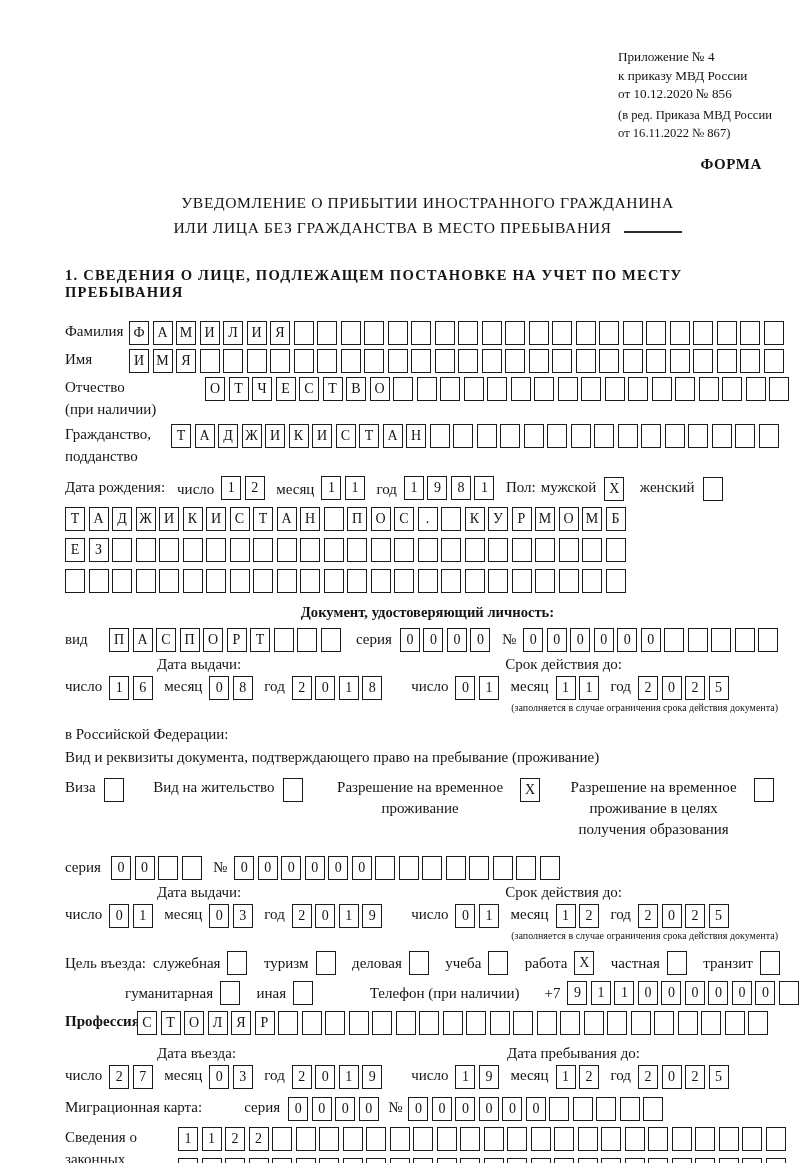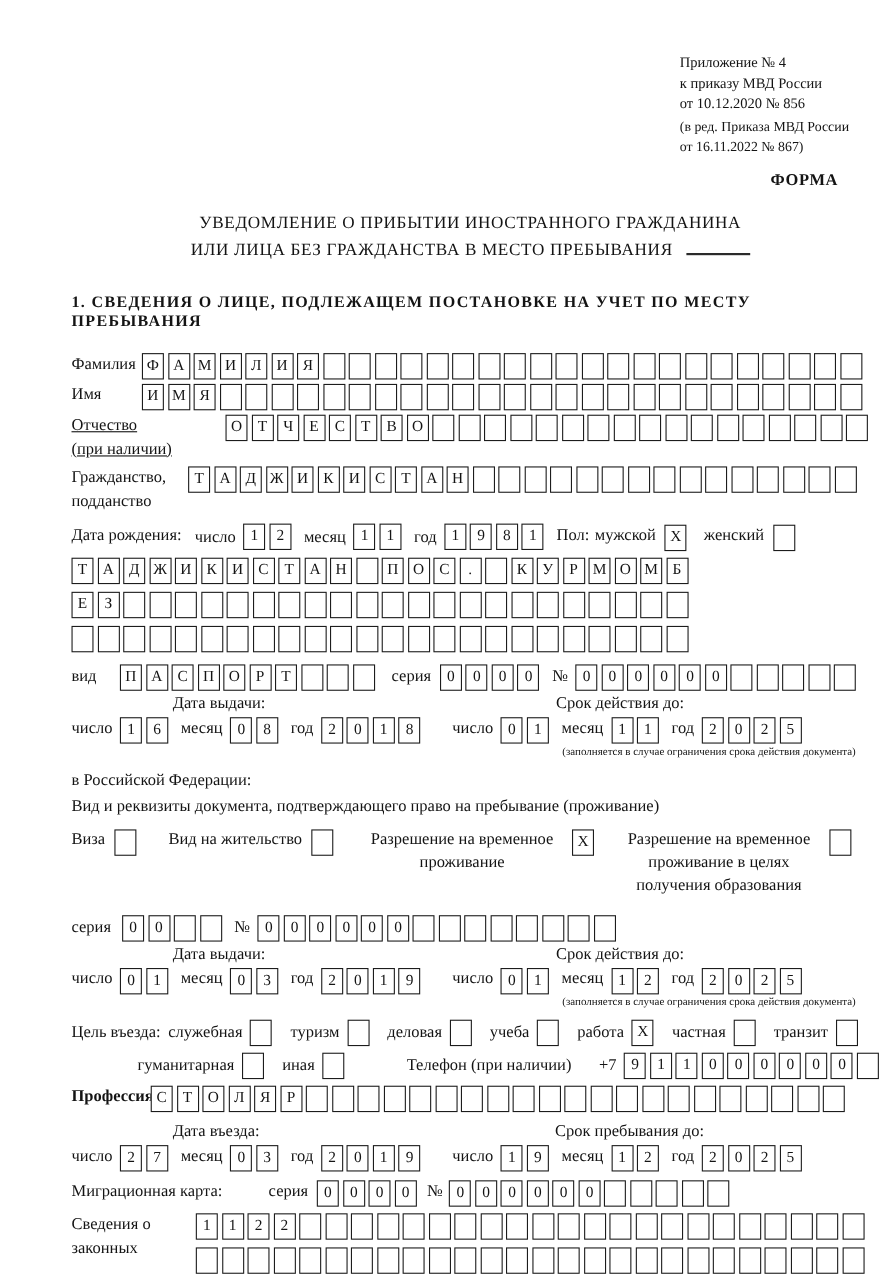--- a/index.html
+++ b/index.html
@@ -29,21 +29,21 @@
   .cell{
     box-sizing:border-box;flex:none;
     width:20px;height:24px;
     border:1.7px solid #1c1c1c;
     margin-right:3.5px;
     display:flex;align-items:center;justify-content:center;
     font-size:14px;background:#fff;
   }
   .cellrows .cells{margin-bottom:7px;}
   .w-surname{width:64px;}
-  .w-patronymic{width:140px;text-decoration:underline;}
+  .w-patronymic{width:140px;}
   .w-citizenship{width:106px;}
   .w-birthplace{width:144px;}
   .w-profession{width:72px;font-weight:bold;}
   .w-representatives{width:113px;}
   .dlbl{font-size:15px;flex:none;margin:2px 7px 0 0;}
   .g8{margin-left:8px;} .g12{margin-left:12px;} .g18{margin-left:18px;} .g40{margin-left:40px;}
   .doc-heading{text-align:center;font-weight:bold;font-size:14.6px;margin:3px 0 7px 0;}
   .two-col-heads{display:flex;font-size:15px;margin:2px 0 3px 0;gap:44px;}
   .two-col-heads .h1{margin-left:92px;}
   .two-col-heads .h2{margin-left:auto;margin-right:168px;}
@@ -327,20 +327,21 @@
           <span class="cell"></span>
           <span class="cell"></span>
           <span class="cell"></span>
           <span class="cell"></span>
           <span class="cell"></span>
           <span class="cell"></span>
         </span>
     </span>
   </div>
 
+  <div class="doc-heading">Документ, удостоверяющий личность:</div>
 
   <div class="frow" style="align-items:center;">
     <span class="lbl" style="width:44px;">вид</span>
     <span class="cells">
         <span class="cell">П</span>
         <span class="cell">А</span>
         <span class="cell">С</span>
         <span class="cell">П</span>
         <span class="cell">О</span>
         <span class="cell">Р</span>
@@ -602,21 +603,21 @@
         <span class="cell"></span>
         <span class="cell"></span>
         <span class="cell"></span>
         <span class="cell"></span>
         <span class="cell"></span>
       </span>
   </div>
 
   <div class="two-col-heads" style="margin-top:10px;">
     <span class="h1">Дата въезда:</span>
-    <span class="h2" style="margin-right:150px;">Срок пребывания до:</span>
+    <span class="h2" style="margin-right:150px;">Дата пребывания до:</span>
   </div>
   <div class="dates-row">
     <span class="dlbl">число</span>
     <span class="cells">
         <span class="cell">2</span>
         <span class="cell">7</span>
       </span>
     <span class="dlbl g8">месяц</span>
     <span class="cells">
         <span class="cell">0</span>

